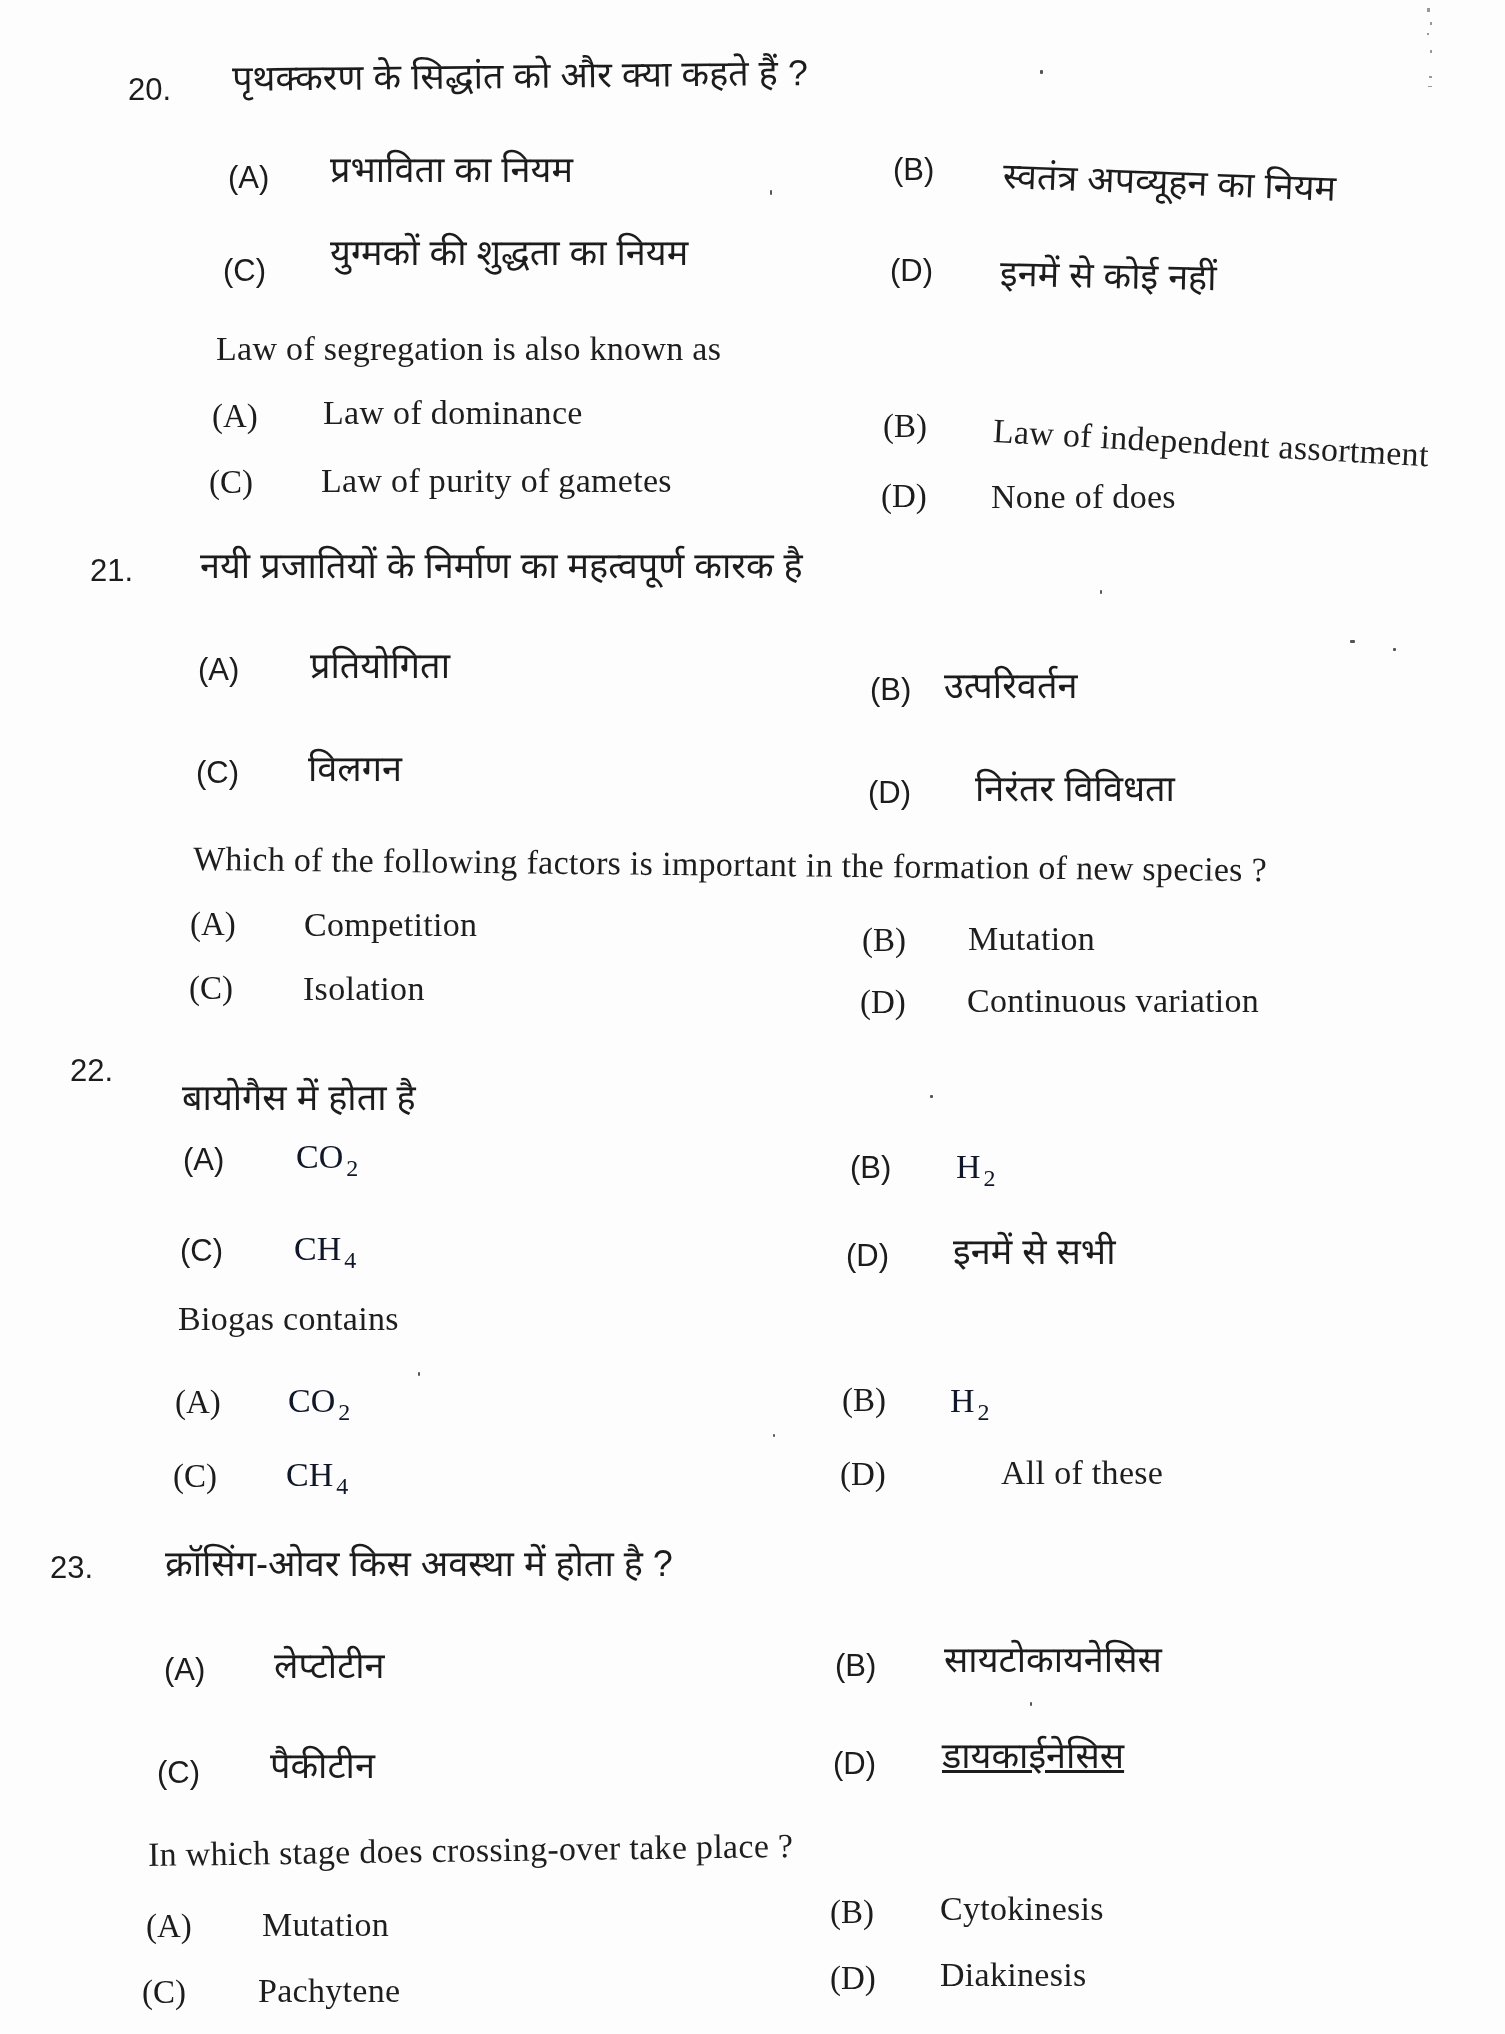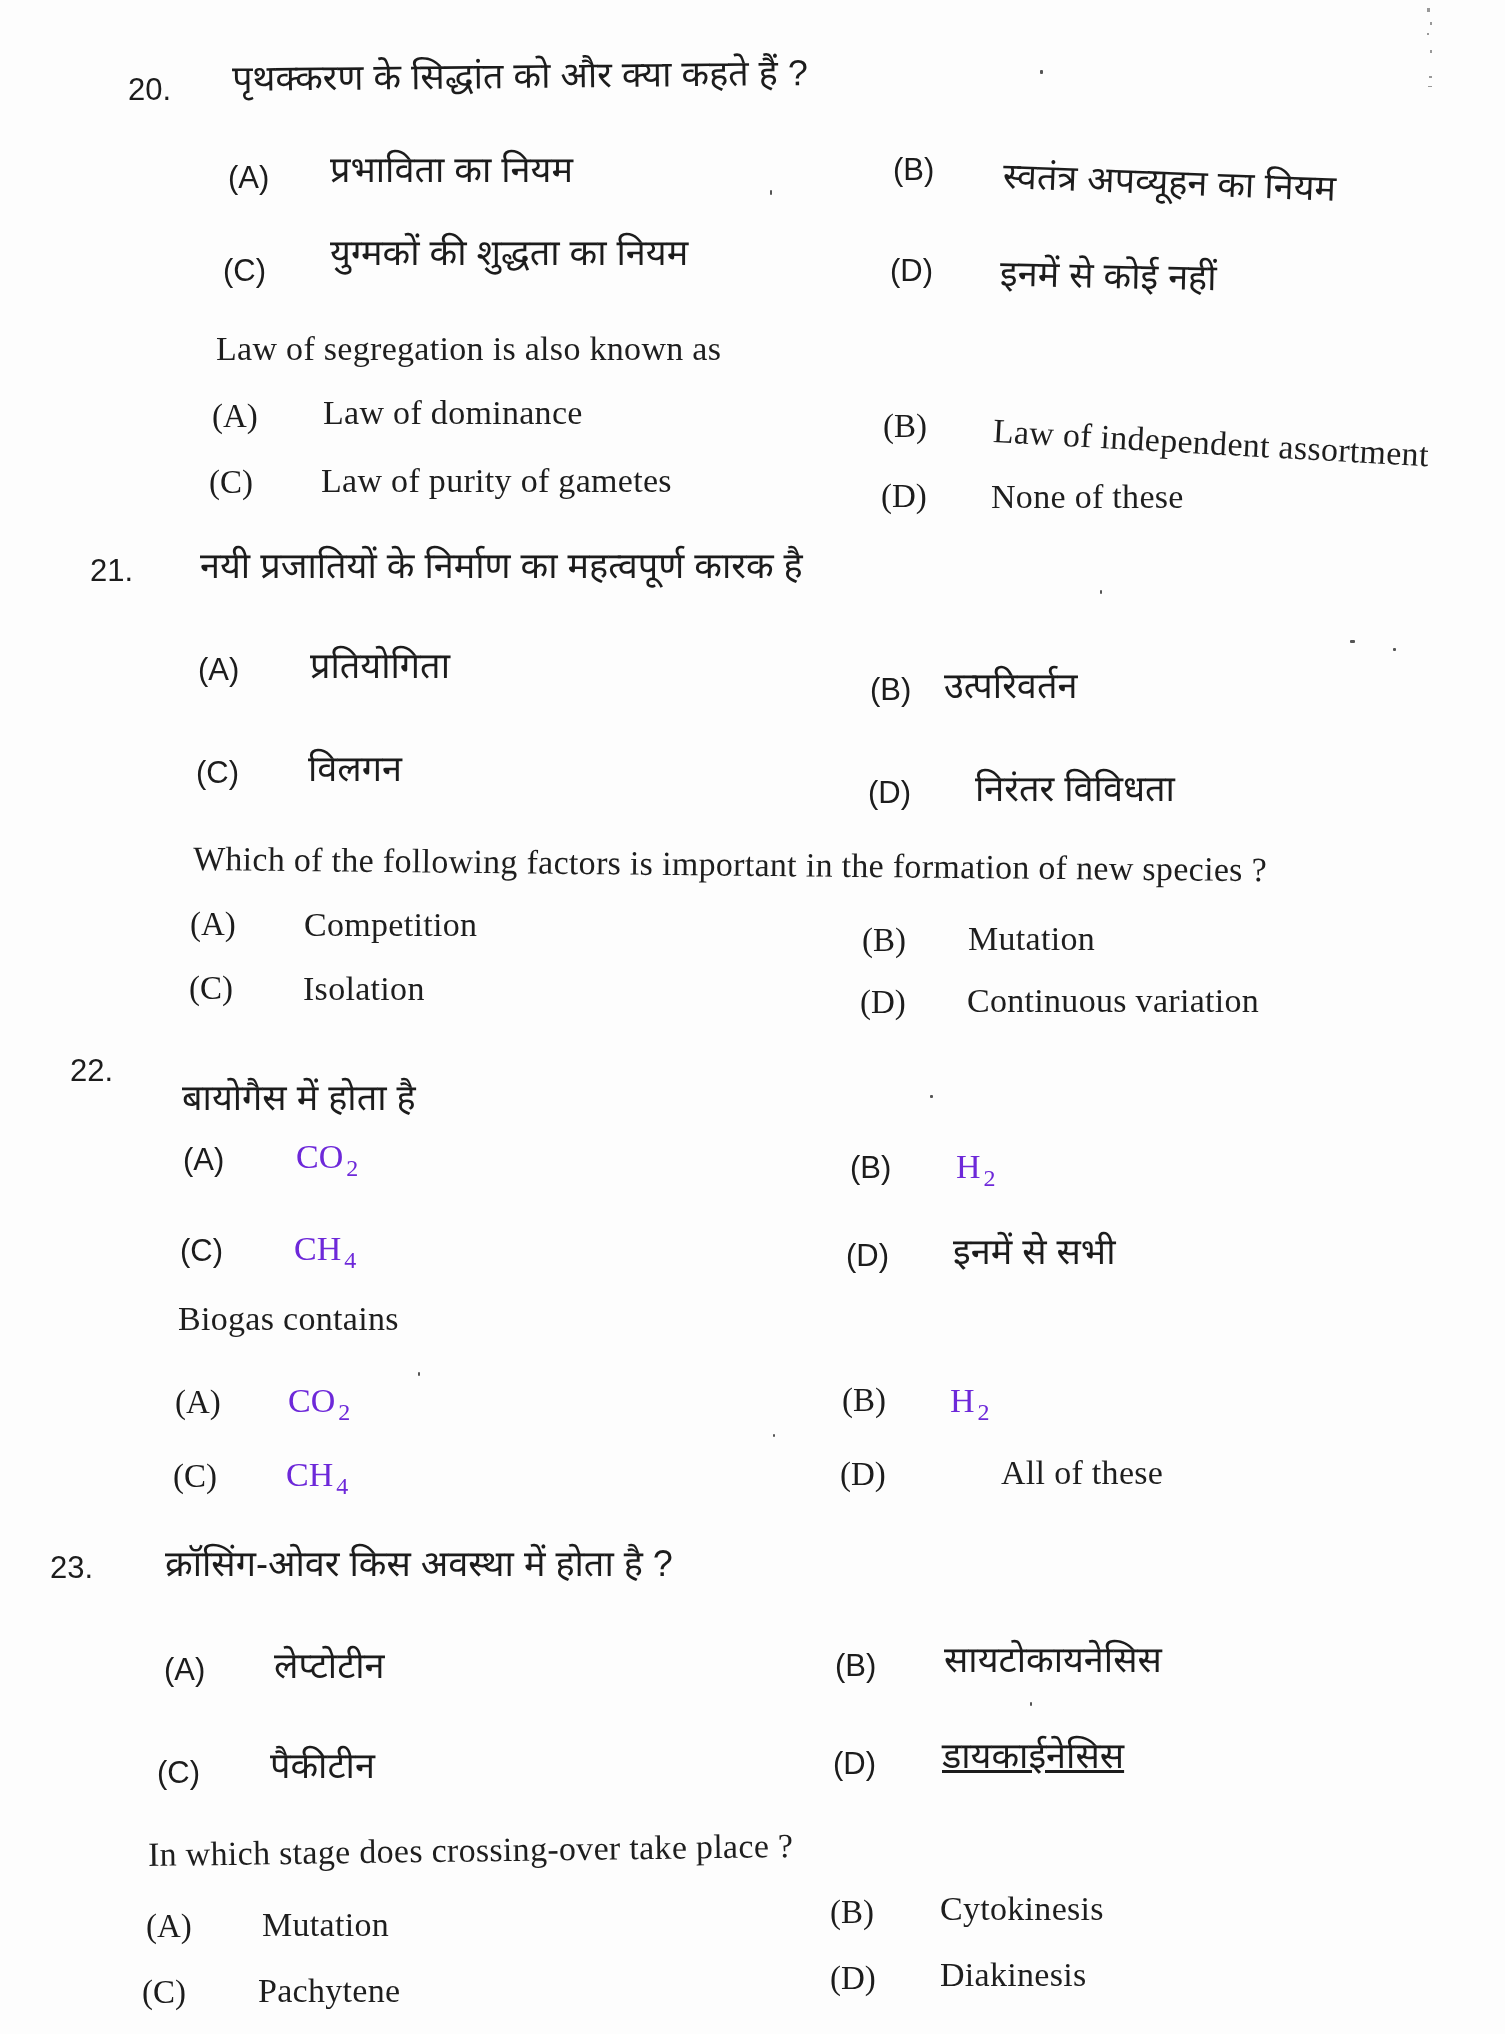--- a/index.html
+++ b/index.html
@@ -44,21 +44,21 @@
       color: #1c1c1c;
     }
     .opt-label-serif {
       font-family: "Liberation Serif", serif;
       font-size: 33px;
       color: #1c1c1c;
     }
     .chem {
       font-family: "Liberation Serif", serif;
       font-size: 34px;
-      color: #6d28d9;
+      color: #0f172a;
     }
     .chem sub {
       font-size: 24px;
       vertical-align: -8px;
       margin-left: 3px;
     }
     .speck {
       position: absolute;
       background: #555;
       border-radius: 1px;
@@ -90,21 +90,21 @@
     <span class="abs eng" style="left:216px; top:330px;">Law of segregation is also known as</span>
 
     <span class="abs opt-label-serif" style="left:212px; top:398px;">(A)</span>
     <span class="abs eng" style="left:323px; top:394px;">Law of dominance</span>
     <span class="abs opt-label-serif" style="left:883px; top:408px;">(B)</span>
     <span class="abs eng" style="left:993px; top:412px; transform:rotate(3.2deg); transform-origin:left center;">Law of independent assortment</span>
 
     <span class="abs opt-label-serif" style="left:209px; top:464px;">(C)</span>
     <span class="abs eng" style="left:321px; top:462px;">Law of purity of gametes</span>
     <span class="abs opt-label-serif" style="left:881px; top:478px;">(D)</span>
-    <span class="abs eng" style="left:991px; top:478px;">None of these</span>
+    <span class="abs eng" style="left:991px; top:478px;">None of does</span>
   </section>
 
   <section>
     <span class="abs qnum" style="left:90px; top:553px;">21.</span>
     <span class="abs hindi" style="left:200px; top:540px;">नयी प्रजातियों के निर्माण का महत्वपूर्ण कारक है</span>
 
     <span class="abs opt-label" style="left:198px; top:652px;">(A)</span>
     <span class="abs hindi" style="left:310px; top:640px;">प्रतियोगिता</span>
     <span class="abs opt-label" style="left:870px; top:672px;">(B)</span>
     <span class="abs hindi" style="left:944px; top:660px;">उत्परिवर्तन</span>

